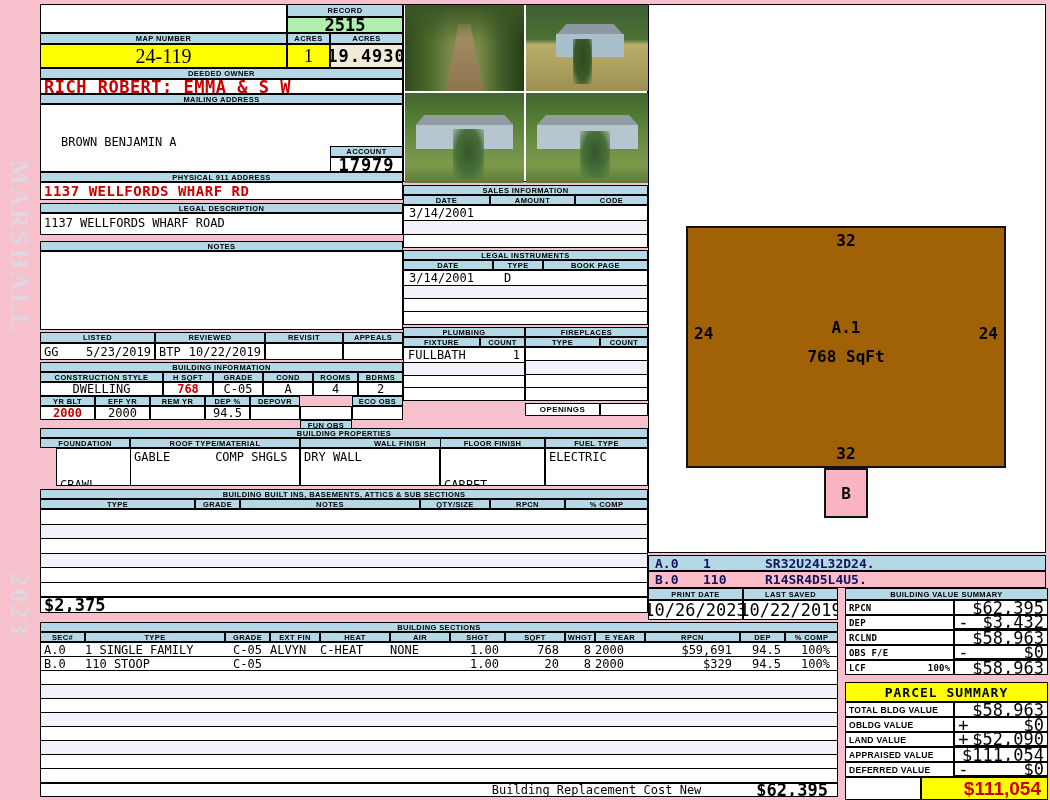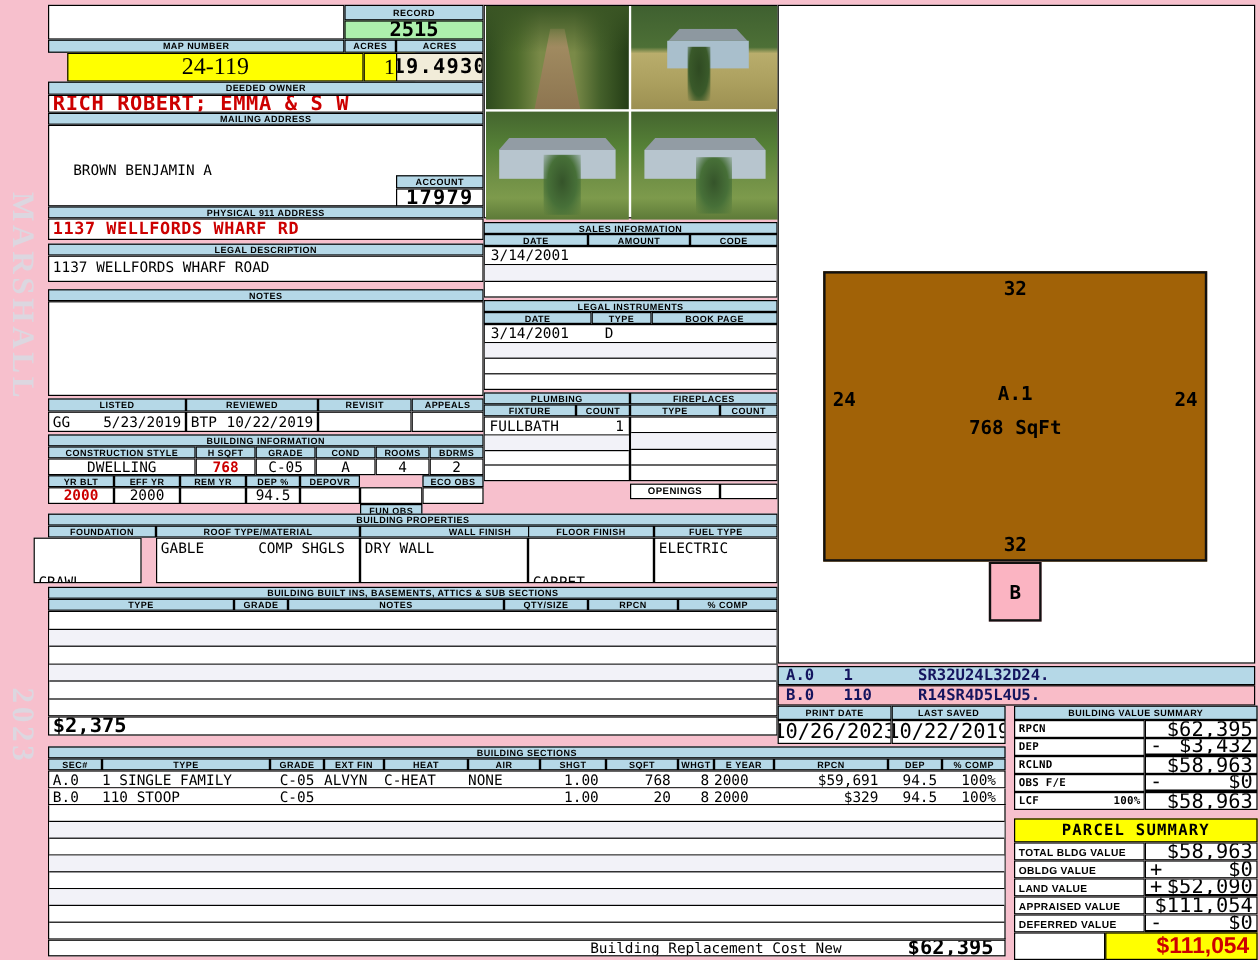--- a/index.html
+++ b/index.html
@@ -18,21 +18,21 @@
     background:#fff;border:1px solid #000;
     font:12px "DejaVu Sans Mono","Liberation Mono",monospace;
     display:flex;align-items:center;overflow:hidden;white-space:pre;padding:0 3px;
   }
   .center{justify-content:center;}
   .right{justify-content:flex-end;}
   .red{color:#cc0000;font-weight:bold;}
   .bold{font-weight:bold;}
   .f13{font-size:17px;}
   .f14{font-size:14px;}
-  .serif{font-family:"Liberation Serif",serif;margin-left:16px;}
+  .serif{font-family:"Liberation Serif",serif;}
   .yellow{background:#ffff00;}
   .green{background:#adf0ad;}
   .cream{background:#f1ecd9;}
   .stripe{border-bottom:1px solid #000;}
   .tint{background:#f2f2f8;}
   .vrow{display:flex;align-items:center;font:bold 13px "DejaVu Sans Mono",monospace;color:#14145e;border:1px solid #000;padding:0 6px;}
   .bslabel{font:bold 9px "DejaVu Sans Mono",monospace;letter-spacing:.2px;}
   .sketchlab{position:absolute;font:bold 16px "DejaVu Sans Mono",monospace;color:#000;}
   .bscell{display:inline-flex;align-items:center;overflow:hidden;white-space:pre;box-sizing:border-box;height:100%;}
   .vert{color:#dcd7e0;font-family:"Liberation Serif",serif;font-weight:bold;letter-spacing:3px;writing-mode:vertical-rl;font-size:26px;}
@@ -116,21 +116,21 @@
 <div class="abs cell center" style="left:250px;top:406px;width:50px;height:14px;"></div>
 <div class="abs cell center" style="left:300px;top:406px;width:52px;height:14px;"></div>
 <div class="abs cell center" style="left:352px;top:406px;width:51px;height:14px;"></div>
 
 <div class="abs hdr" style="left:40px;top:428px;width:608px;height:10px;">BUILDING PROPERTIES</div>
 <div class="abs hdr" style="left:40px;top:438px;width:90px;height:10px;">FOUNDATION</div>
 <div class="abs hdr" style="left:130px;top:438px;width:170px;height:10px;">ROOF TYPE/MATERIAL</div>
 <div class="abs hdr" style="left:300px;top:438px;width:164px;height:10px;padding-left:36px;">WALL FINISH</div>
 <div class="abs hdr" style="left:440px;top:438px;width:105px;height:10px;">FLOOR FINISH</div>
 <div class="abs hdr" style="left:545px;top:438px;width:103px;height:10px;">FUEL TYPE</div>
-<div class="abs cell" style="left:28px;top:448px;width:90px;height:38px;display:block;padding:1px 3px;">
+<div class="abs cell" style="left:56px;top:448px;width:90px;height:38px;display:block;padding:1px 3px;">
   <div style="line-height:15px;">CRAWL</div>
   
 </div>
 <div class="abs cell" style="left:130px;top:448px;width:170px;height:38px;align-items:flex-start;padding-top:1px;">
   <span>GABLE</span><span style="margin-left:45px;">COMP SHGLS</span>
 </div>
 <div class="abs cell" style="left:300px;top:448px;width:140px;height:38px;align-items:flex-start;padding-top:1px;">DRY WALL</div>
 <div class="abs cell" style="left:440px;top:448px;width:105px;height:38px;display:block;padding:1px 3px;">
   <div style="line-height:15px;">CARPET</div>
   

